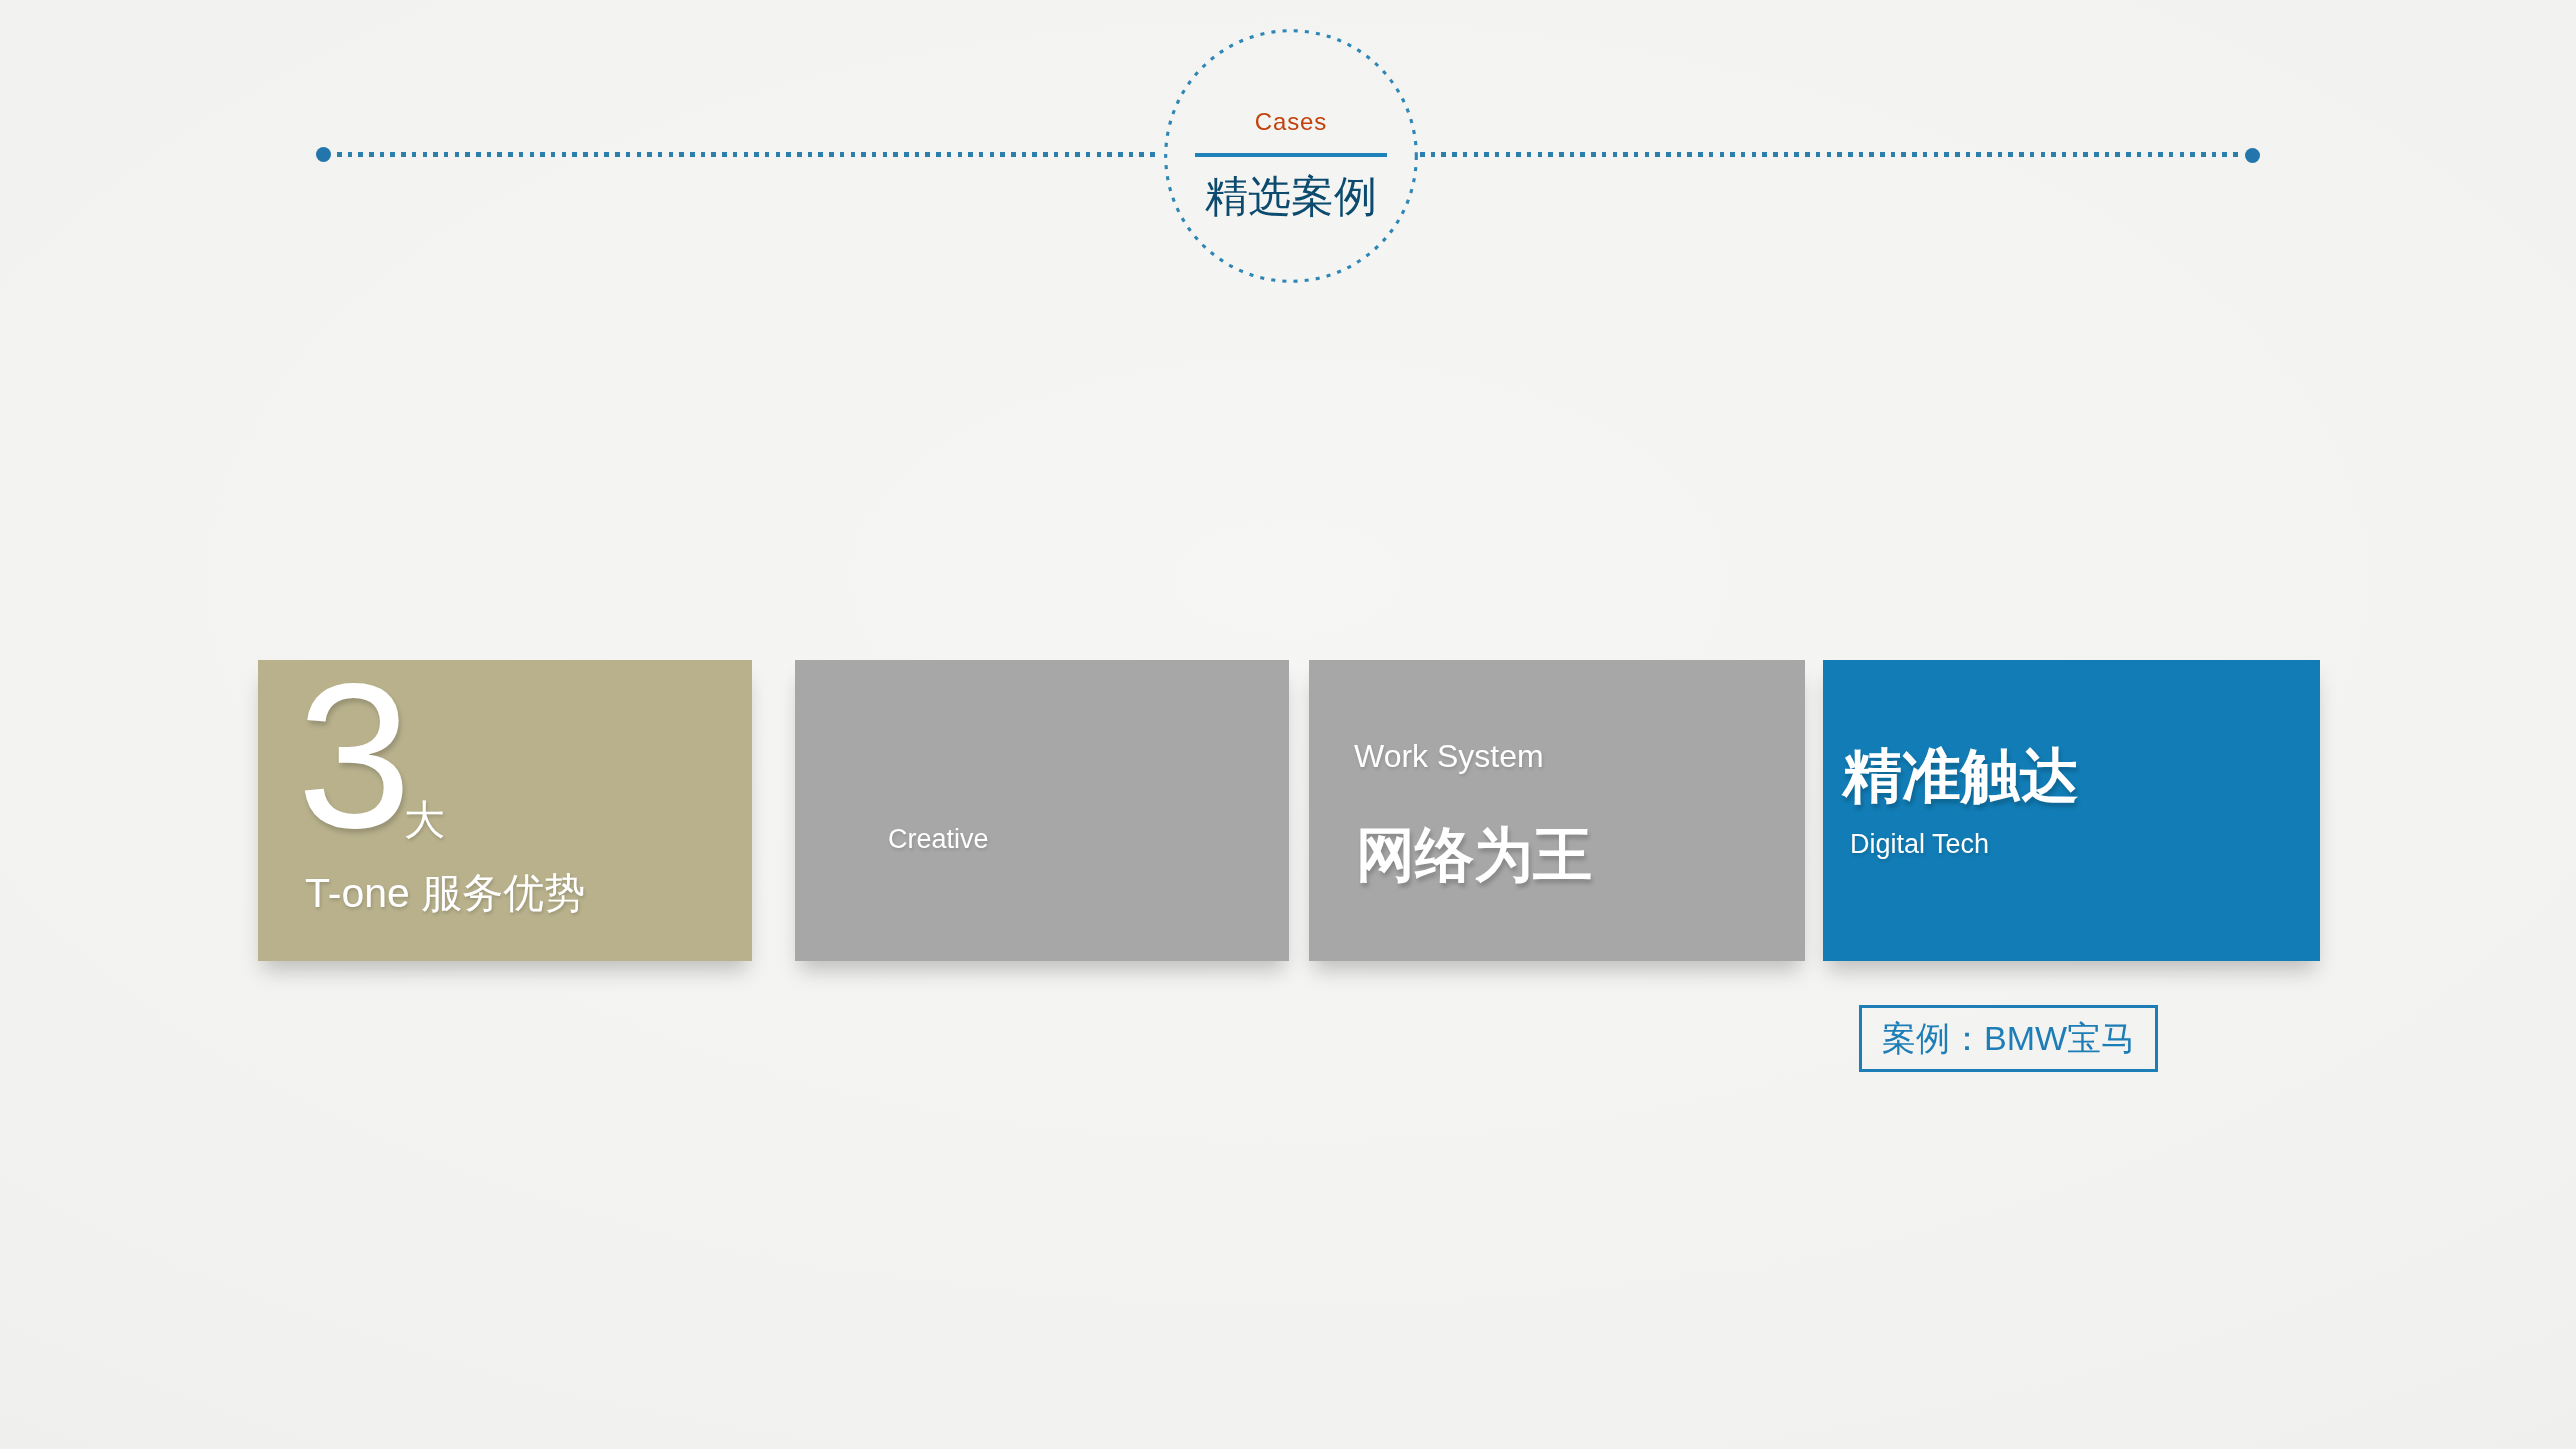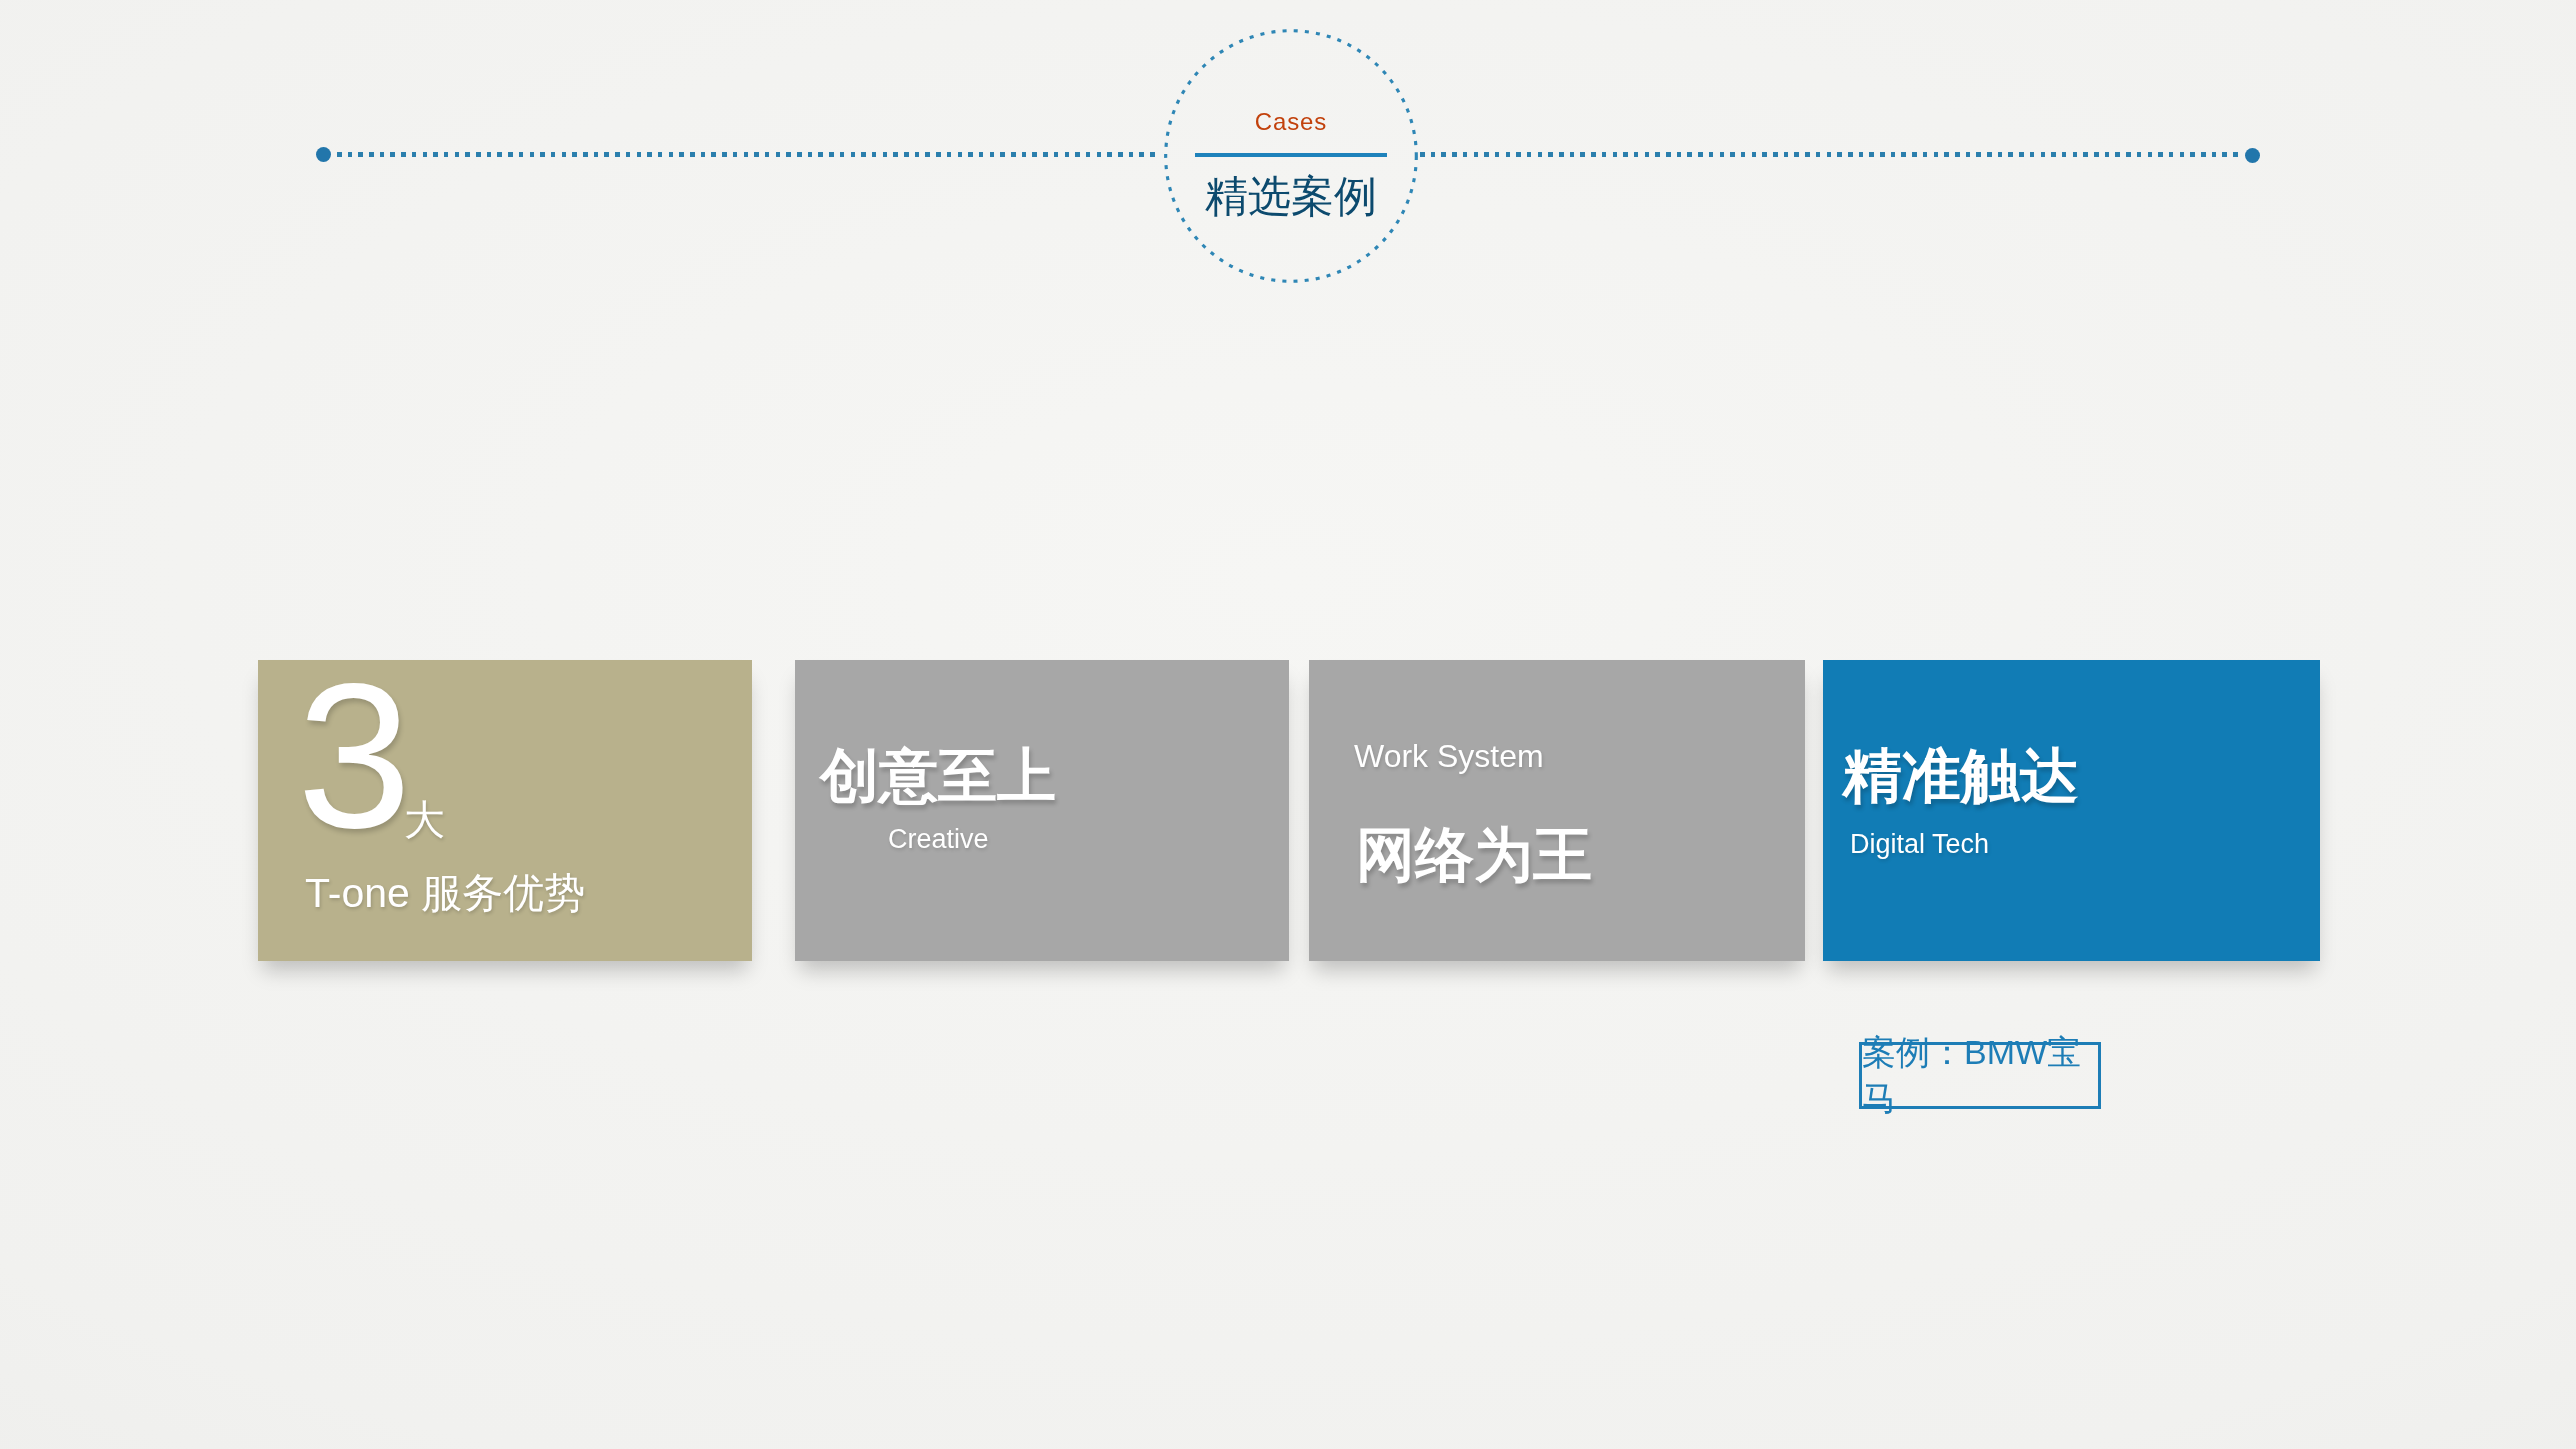--- a/index.html
+++ b/index.html
@@ -88,28 +88,27 @@
     text-shadow: 0.9px 1.8px 3.6px rgba(0,0,0,0.15);
   }
   .card-eyebrow-en {
     font-size: 32px; line-height: 1.2;
     text-shadow: 0.9px 1.8px 3.6px rgba(0,0,0,0.15);
   }
 
   
   .case-tag {
     left: 1859px; top: 1005px;
-    width: 242px; height: 67px;
+    width: 299px; height: 67px;
     box-sizing: border-box;
     border: 3.6px solid #1d7db6;
     display: flex; align-items: center; justify-content: center;
     font-size: 34px;
     color: #1d7db6;
     background: transparent;
-    margin-top: 37px;
   }
 </style>
 </head>
 <body>
 
 <div class="abs rule-dot" style="left:316px; top:147px;"></div>
 
 <div class="abs dotted-rule" style="left:337px; top:152px; width:824px;"></div>
 
 <div class="abs title-circle">
@@ -125,21 +124,20 @@
 
 <div class="abs rule-dot" style="left:2245px; top:148px;"></div>
 
 <div class="abs card card-khaki" style="left:258px; width:494px;">
   <div class="abs big-number">3</div>
   <div class="abs number-suffix">大</div>
   <div class="abs card-caption">T-one 服务优势</div>
 </div>
 
 <div class="abs card card-gray" style="left:795px; width:494px;">
-  <div class="abs card-title-zh" style="left:25px; top:84px;">创意至上</div>
   <div class="abs card-sub-en" style="left:93px; top:163px;">Creative</div>
 </div>
 
 <div class="abs card card-gray" style="left:1309px; width:496px;">
   <div class="abs card-eyebrow-en" style="left:45px; top:77px;">Work System</div>
   <div class="abs card-title-zh" style="left:47px; top:163px;">网络为王</div>
 </div>
 
 <div class="abs card card-blue" style="left:1823px; width:497px;">
   <div class="abs card-title-zh" style="left:19.7px; top:84px;">精准触达</div>

